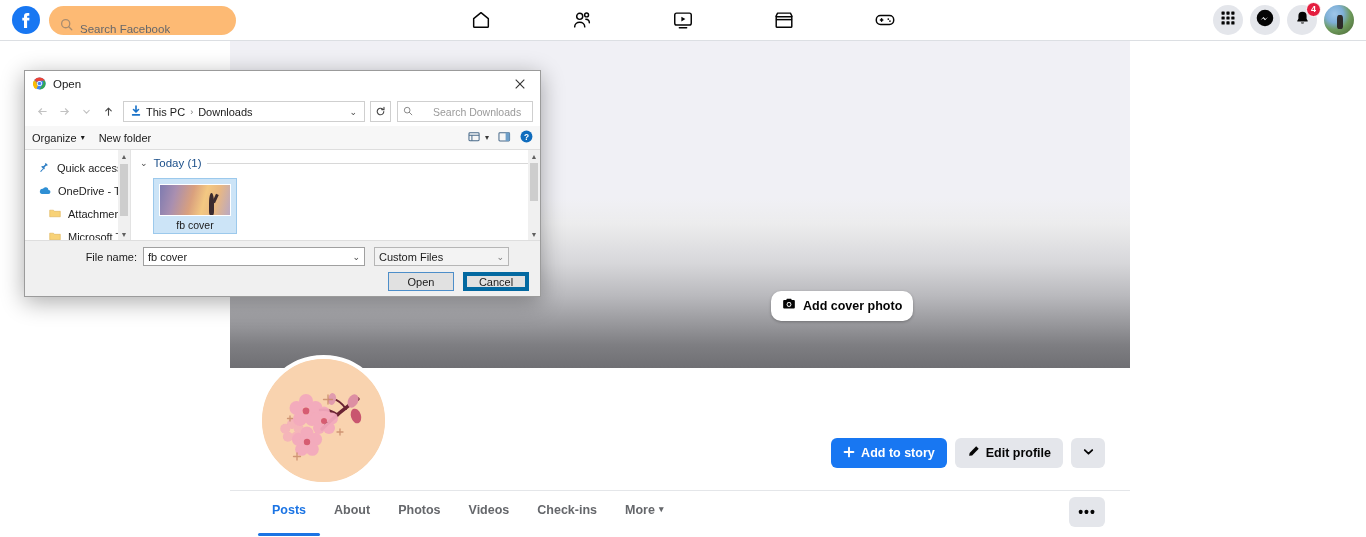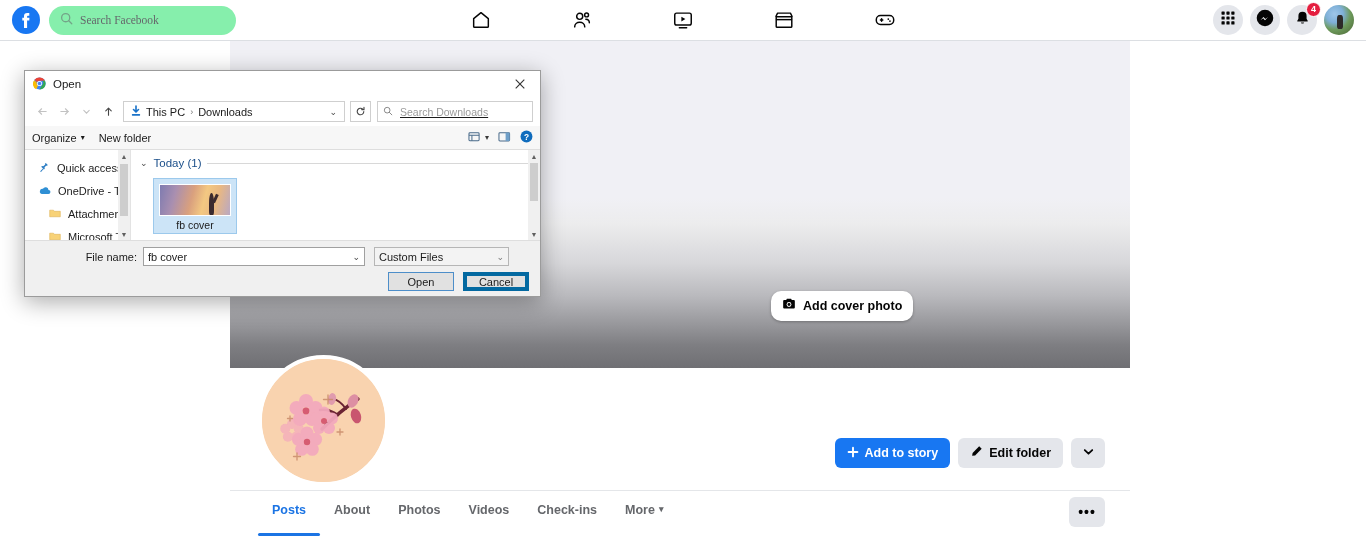--- a/index.html
+++ b/index.html
@@ -24,26 +24,25 @@
     width: 28px; height: 28px;
     border-radius: 50%;
     background: #1877f2;
     display: flex; align-items: center; justify-content: center;
     flex: 0 0 auto;
   }
   .fb-logo svg { display: block; }
   .fb-search {
     margin-left: 9px;
     width: 187px; height: 29px;
-    background: #86efac;
+    background: #fdba74;
     border-radius: 18px;
-    display: flex; align-items: center;
+    display: flex; align-items: flex-end;
     padding: 0 11px;
     flex: 0 0 auto;
-    font-family: Liberation Serif, serif;
   }
   .fb-search .mag { flex: 0 0 auto; opacity: .55; margin-right: 7px; }
   .fb-search .ph {
     font-size: 11.5px; color: #65676b;
     white-space: nowrap; overflow: hidden;
   }
 
   .fb-nav {
     position: absolute; left: 0; right: 0;
     display: flex; justify-content: center;
@@ -222,22 +221,22 @@
   .crumb-ic { margin: 0 4px 0 2px; flex: 0 0 auto; }
   .crumb { font-size: 11px; color: #1b1b1b; white-space: nowrap; }
   .crumb-sep { color: #757575; margin: 0 5px; font-size: 9px; }
   .crumb-caret { margin-left: auto; color: #4a4a4a; font-size: 9px; padding-right: 3px; }
   .refresh-btn {
     width: 21px; height: 21px; border: 1px solid #cfcfcf; background:#fff;
     display: flex; align-items: center; justify-content: center;
     color: #4a4a4a; font-size: 11px; margin-right: 4px; flex: 0 0 auto;
   }
   .dlg-search {
-    width: 156px; height: 21px; border: 1px solid #cfcfcf; background: #fff;
-    display: flex; align-items: center; padding: 0 5px; gap: 7px; flex: 0 0 auto; text-decoration: underline;
+    width: 136px; height: 21px; border: 1px solid #cfcfcf; background: #fff;
+    display: flex; align-items: center; padding: 0 5px; gap: 20px; flex: 0 0 auto;
   }
   .dlg-search .ph { font-size: 10.5px; color: #9a9a9a; white-space: nowrap; }
 
   .dlg-toolbar {
     height: 24px; background: #f7f7f7;
     border-bottom: 1px solid #dedede;
     display: flex; align-items: center;
     padding: 0 7px; gap: 14px;
   }
   .tb-item { font-size: 11px; color: #1b1b1b; display:flex; align-items:center; gap:4px;justify-content:space-between; }
@@ -532,21 +531,21 @@
           </svg>
       </span>
       <span>Add to story</span>
     </div>
     <div class="btn btn-gray">
       <span>
         <svg width="13" height="13" viewBox="0 0 14 14" fill="#050505">
             <path d="M9.9 1.4l2.7 2.7-7.1 7.1-3.2.5.5-3.2z"></path>
           </svg>
       </span>
-      <span>Edit folder</span>
+      <span>Edit profile</span>
     </div>
     <div class="btn btn-gray btn-icon-only">
       <span>
         <svg width="13" height="13" viewBox="0 0 14 14" fill="none" stroke="#050505" stroke-width="1.9" stroke-linecap="round" stroke-linejoin="round">
             <polyline points="3,5.4 7,9.4 11,5.4"></polyline>
           </svg>
       </span>
     </div>
   </div>
 </div>

